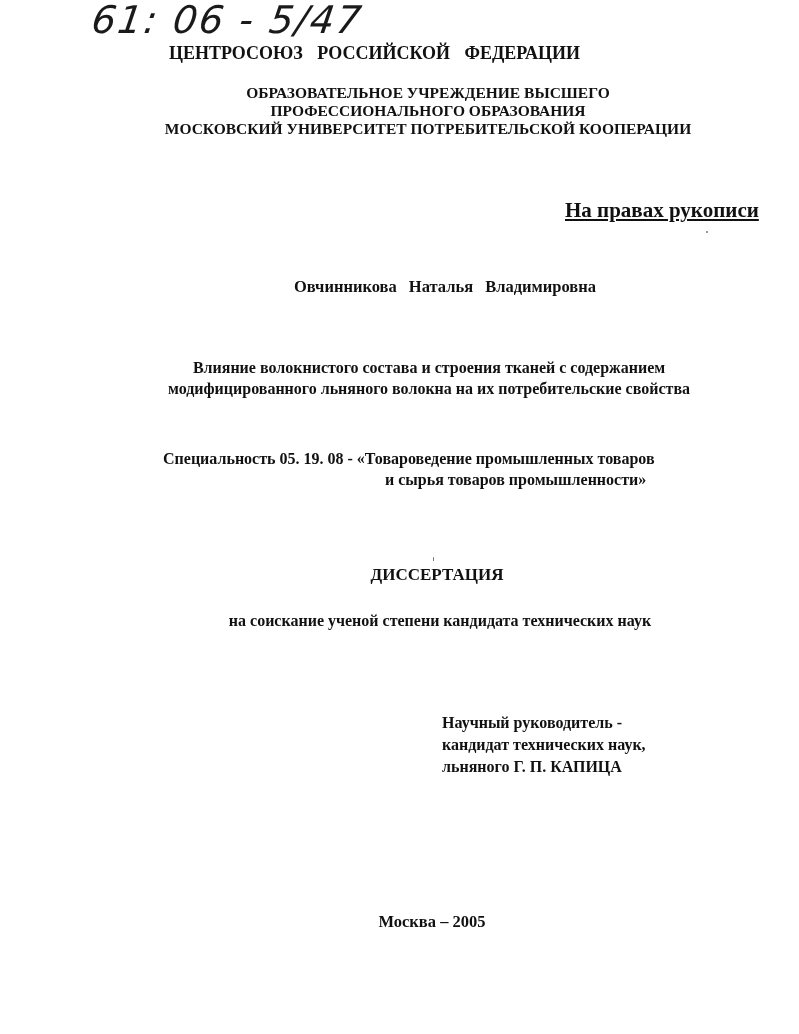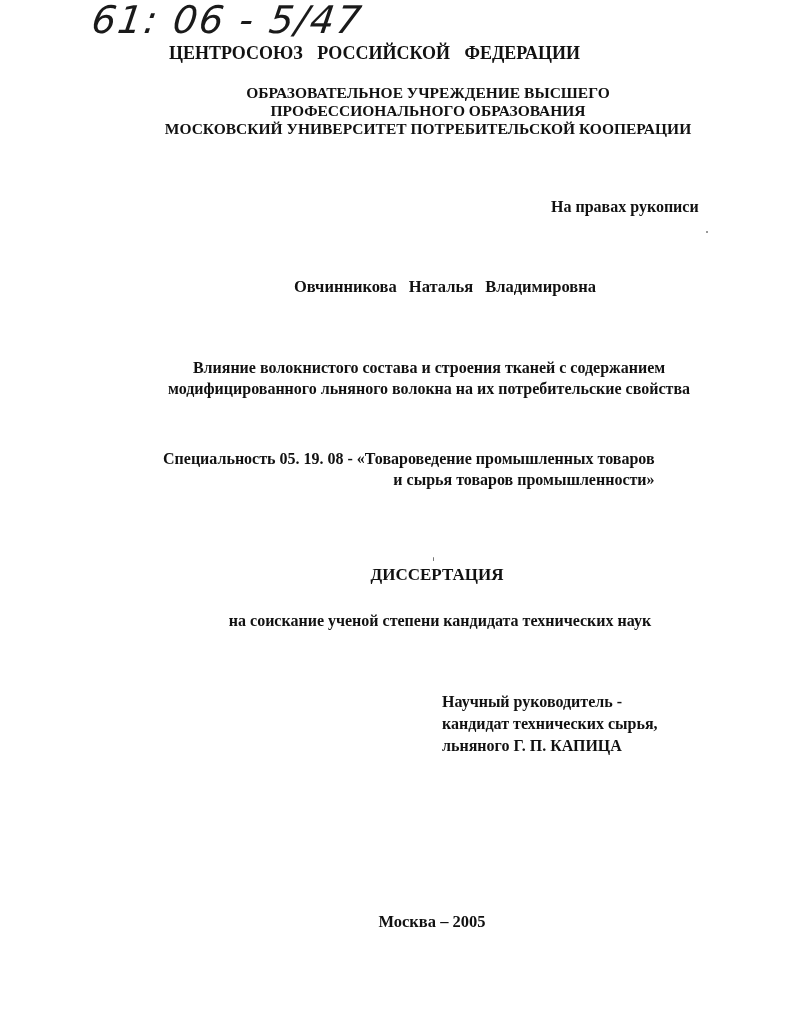--- a/index.html
+++ b/index.html
@@ -34,52 +34,52 @@
       left: 0; width: 749px; top: 43px;
       font-size: 18px;
       word-spacing: 10px;
     }
     .org-block {
       left: 0; width: 856px; top: 84px;
       font-size: 15.5px;
       line-height: 18px;
     }
     .rights {
-      left: 551px; top: 198px;
-      font-size: 16px;
+      left: 565px; top: 198px;
+      font-size: 21px;
+      text-decoration: underline;
     }
     .author {
       left: 0; width: 890px; top: 277px;
       font-size: 16.5px;
       word-spacing: 8px;
     }
     .title-block {
       left: 0; width: 858px; top: 357px;
       font-size: 16px;
       line-height: 21px;
     }
     .spec {
       left: 163px; top: 448px;
       font-size: 16px;
       line-height: 21px;
-      text-align: right;
     }
     .spec .line2 {
       padding-left: 222px;
     }
     .doc-type {
       left: 0; width: 874px; top: 565px;
       font-size: 17px;
     }
     .degree {
       left: 0; width: 880px; top: 612px;
       font-size: 16px;
     }
     .supervisor {
-      left: 442px; top: 691px;
+      left: 442px; top: 712px;
       font-size: 16px;
       line-height: 22px;
     }
     .city-year {
       left: 0; width: 864px; top: 912px;
       font-size: 16.5px;
     }
     .speck {
       width: 2px; height: 2px; background: #777; border-radius: 1px;
     }
@@ -114,19 +114,19 @@
     <div class="line2">и сырья товаров промышленности»</div>
   </div>
 
   <div class="abs speck" style="left:433px; top:557px; width:1px; height:4px;"></div>
   <div class="abs doc-type bold center">ДИССЕРТАЦИЯ</div>
 
   <div class="abs degree bold center">на соискание ученой степени кандидата технических наук</div>
 
   <div class="abs supervisor bold">
     <div>Научный руководитель  -</div>
-    <div>кандидат технических сырья,</div>
+    <div>кандидат технических наук,</div>
     <div>льняного Г. П. КАПИЦА</div>
   </div>
 
   <div class="abs city-year bold center">Москва – 2005</div>
 
 </div>
 
 </body></html>

